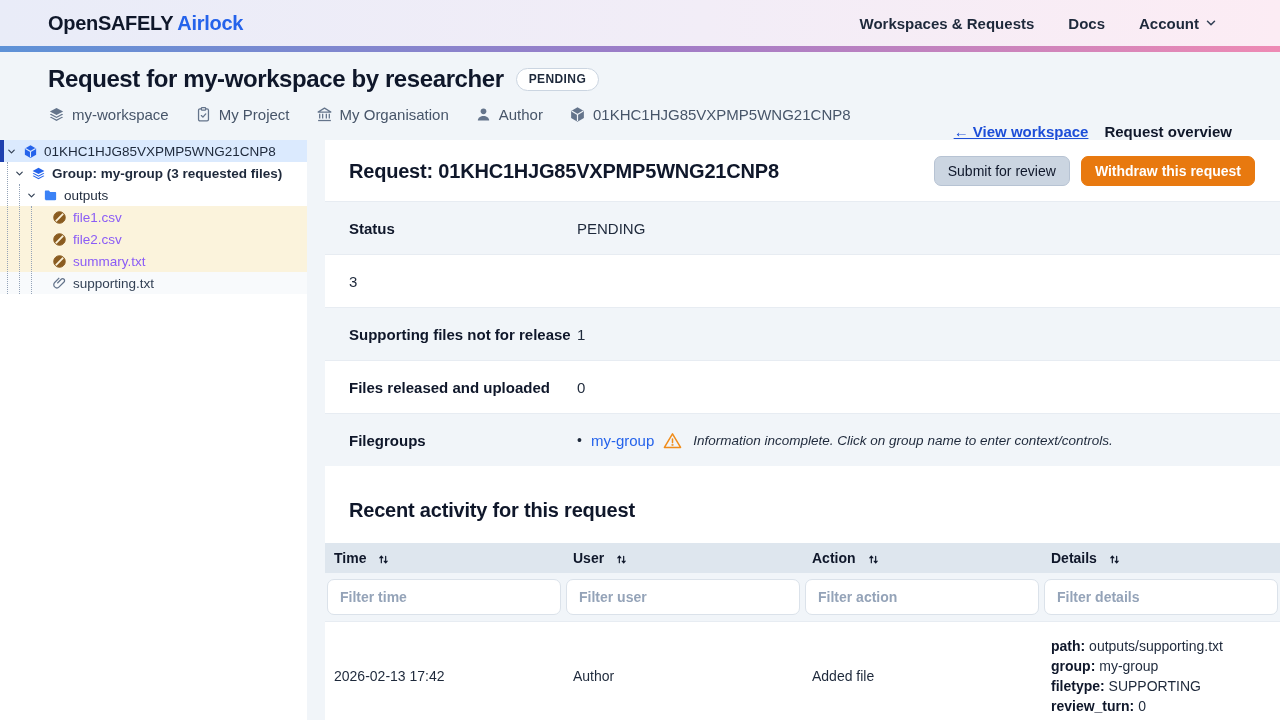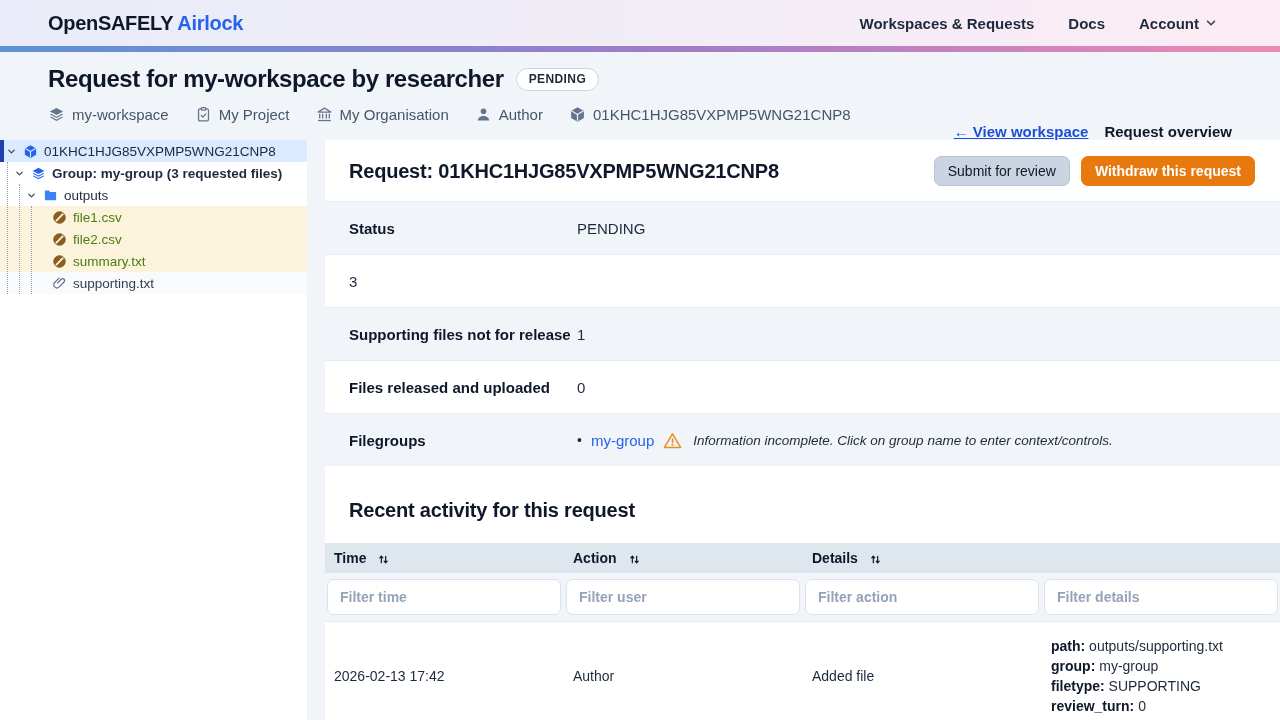--- a/index.html
+++ b/index.html
@@ -36,21 +36,21 @@
   
   .content { display:flex; gap:18px; height:580px; }
 
   .sidebar { width:307px; background:#fff; height:100%; position:relative; flex:none; font-size:13.5px; }
   .tree-row { height:22px; display:flex; align-items:center; gap:6px; cursor:pointer; color:#1e293b; white-space:nowrap; }
   .tree-row svg.chev { width:11px; height:11px; color:#334155; flex:none; }
   .tree-row svg.ticon { width:15px; height:15px; flex:none; }
   .row-selected { background:#dbeafe; border-left:4px solid #1e40af; padding-left:2px; }
   .row-group { padding-left:14px; font-weight:700; }
   .row-folder { padding-left:26px; }
-  .row-output { padding-left:52px; background:#fbf3dc; color:#4d7c0f; }
+  .row-output { padding-left:52px; background:#fbf3dc; color:#8b5cf6; }
   .row-supporting { padding-left:52px; background:#f8fafc; color:#334155; }
   .guide { position:absolute; border-left:1px dotted #94a3b8; width:0; }
   .g1 { left:7px;  top:22px; height:132px; }
   .g2 { left:19px; top:44px; height:110px; }
   .g3 { left:31px; top:66px; height:88px; }
 
   .main { flex:1; background:#fff; height:100%; padding-top:16px; overflow:hidden; }
   .main-head { display:flex; align-items:center; justify-content:space-between; padding:0 25px 0 24px; }
   .request-heading { font-size:20px; font-weight:700; color:#0f172a; letter-spacing:-0.2px;text-align:center; }
   .btns { display:flex; gap:11px; }
@@ -280,20 +280,27 @@
     <div class="atable">
       <div class="ahead">
         <span class="acell">
           <span>Time</span>
           <svg viewBox="0 0 24 24" fill="none" stroke="#0f172a" stroke-width="2.2" stroke-linecap="round" stroke-linejoin="round">
               <path d="M8 18V6M8 6 5.2 9M8 6l2.8 3"></path>
               <path d="M16 6v12m0 0-2.8-3m2.8 3 2.8-3"></path>
             </svg>
         </span>
         <span class="acell">
+          <span>User</span>
+          <svg viewBox="0 0 24 24" fill="none" stroke="#0f172a" stroke-width="2.2" stroke-linecap="round" stroke-linejoin="round">
+              <path d="M8 18V6M8 6 5.2 9M8 6l2.8 3"></path>
+              <path d="M16 6v12m0 0-2.8-3m2.8 3 2.8-3"></path>
+            </svg>
+        </span>
+        <span class="acell">
           <span>Action</span>
           <svg viewBox="0 0 24 24" fill="none" stroke="#0f172a" stroke-width="2.2" stroke-linecap="round" stroke-linejoin="round">
               <path d="M8 18V6M8 6 5.2 9M8 6l2.8 3"></path>
               <path d="M16 6v12m0 0-2.8-3m2.8 3 2.8-3"></path>
             </svg>
         </span>
         <span class="acell">
           <span>Details</span>
           <svg viewBox="0 0 24 24" fill="none" stroke="#0f172a" stroke-width="2.2" stroke-linecap="round" stroke-linejoin="round">
               <path d="M8 18V6M8 6 5.2 9M8 6l2.8 3"></path>

